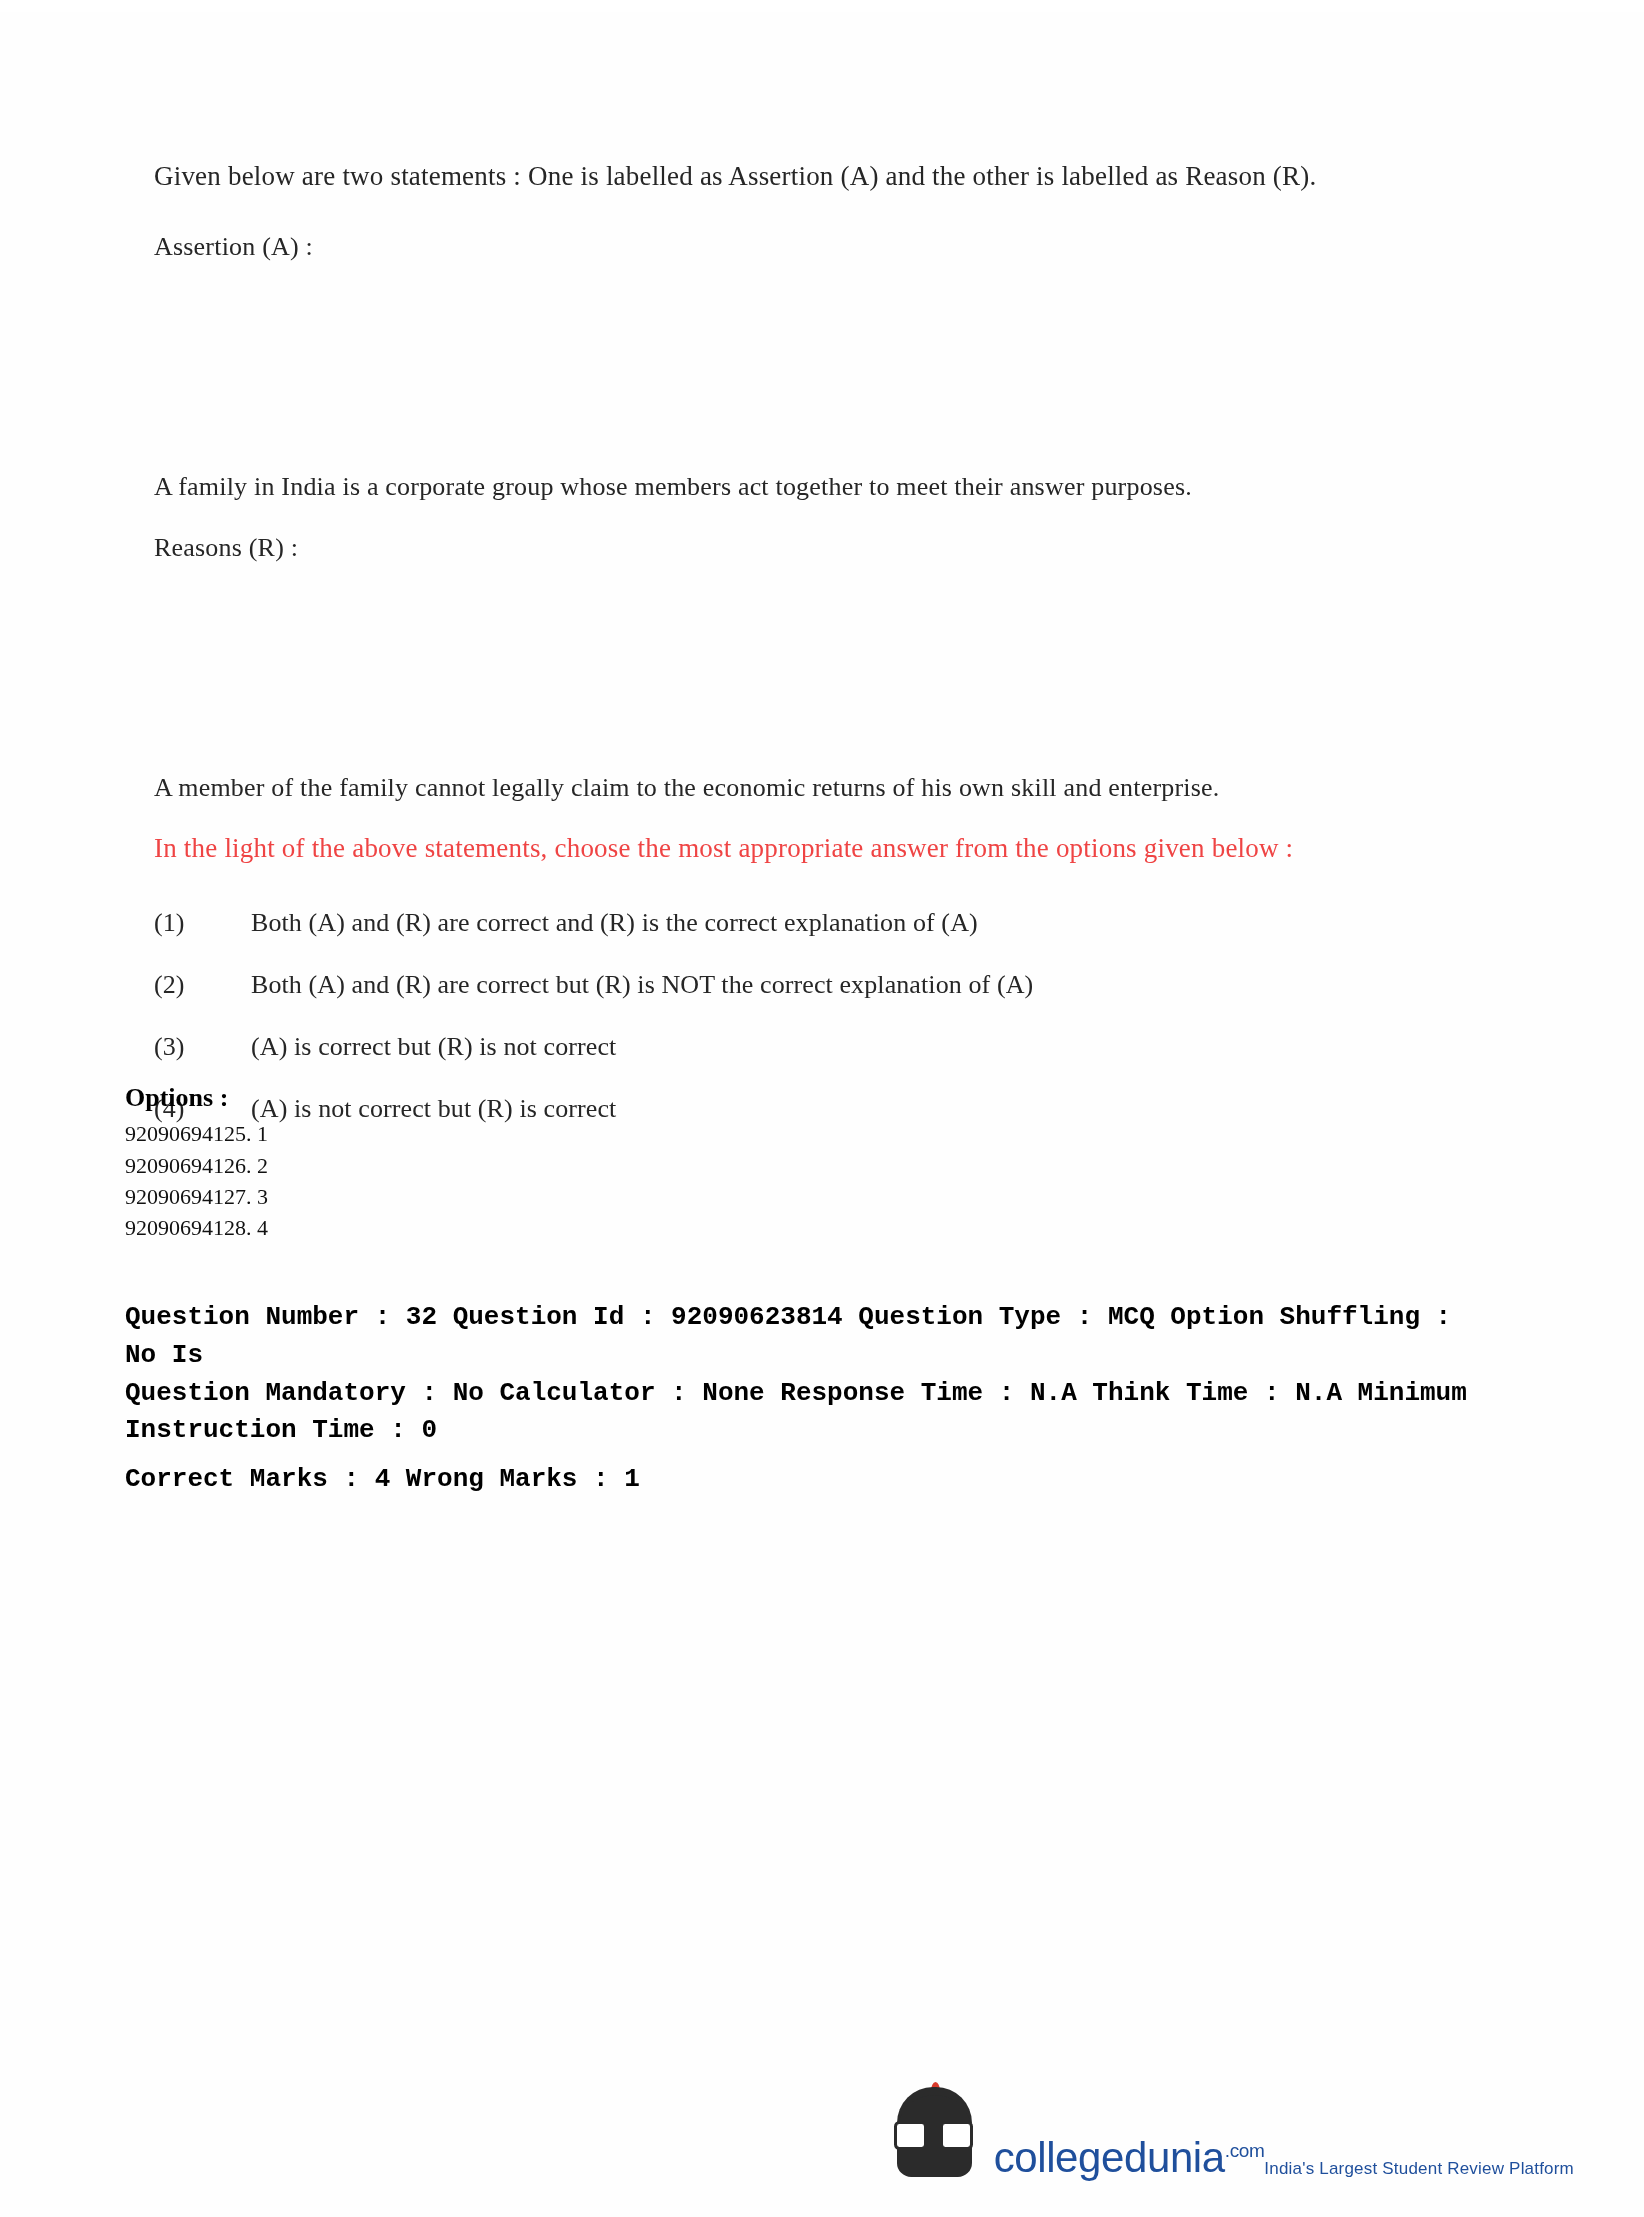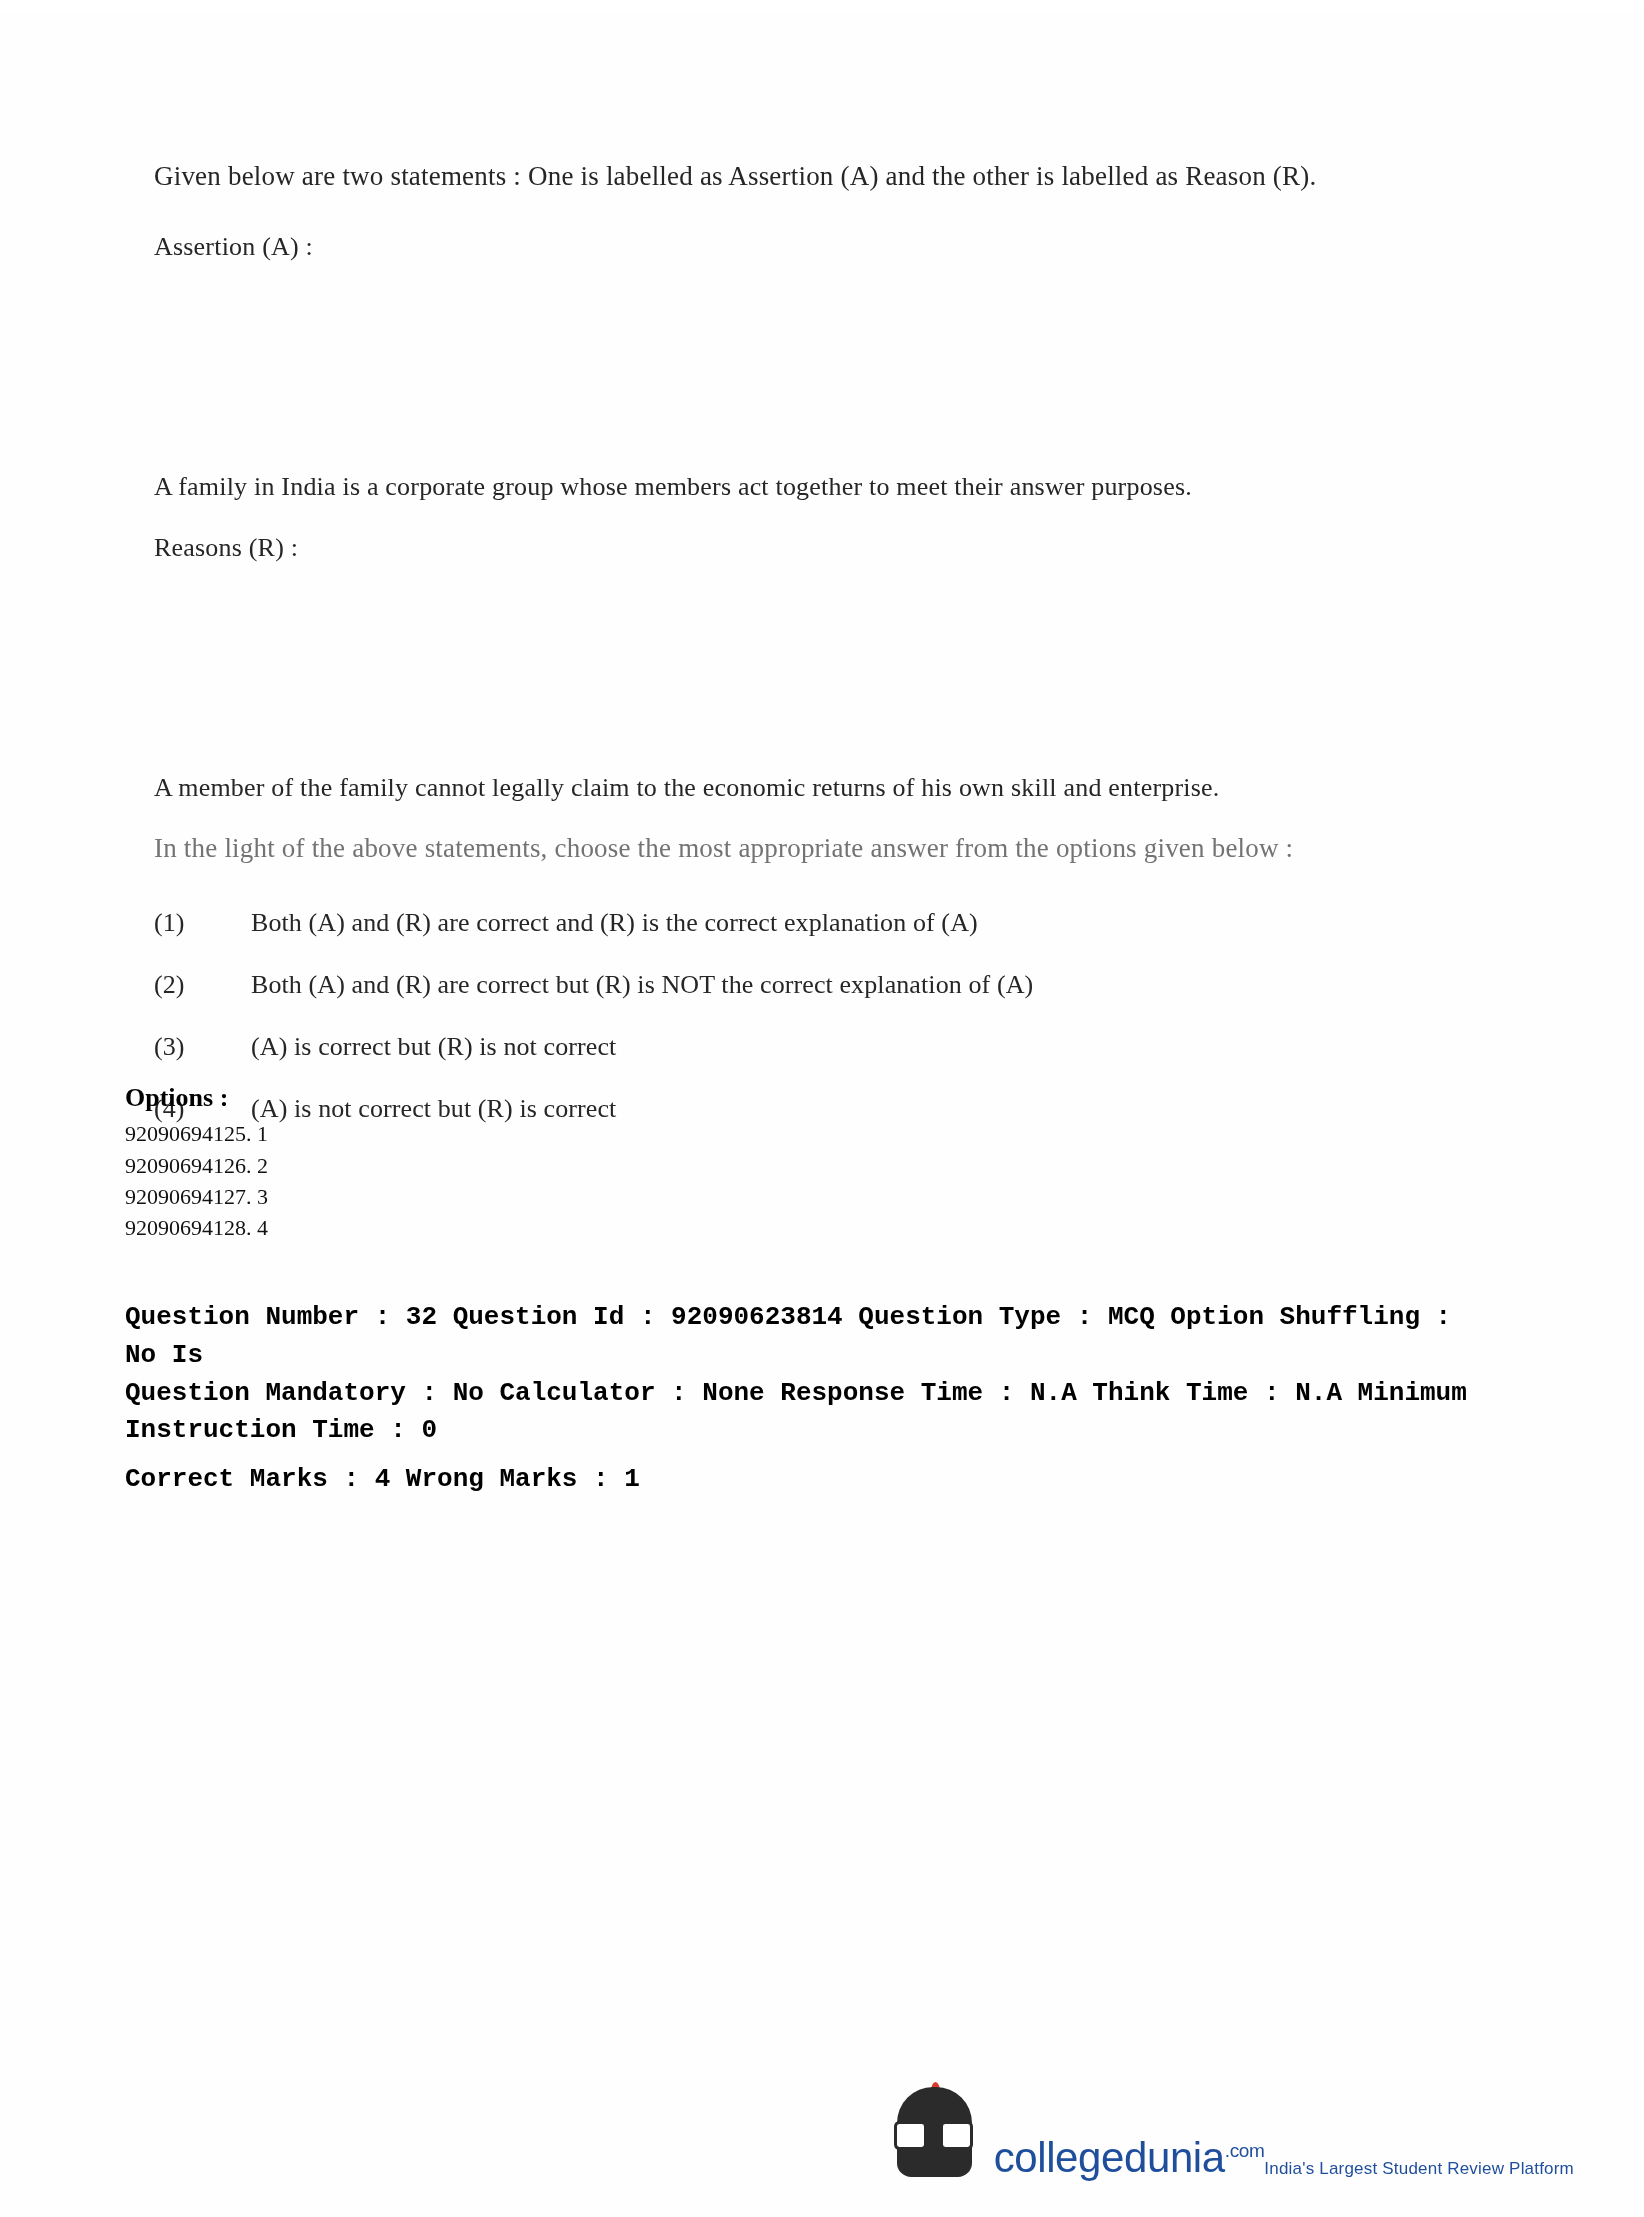--- a/index.html
+++ b/index.html
@@ -55,21 +55,21 @@
     font-size: 26px;
     line-height: 1.58;
     color: #262626;
     text-align: left;
     letter-spacing: 0.2px;
   }
   .lead {
     font-size: 27px;
     line-height: 1.62;
     text-align: justify;
-    color: #737373;
+    color: #ef4444;
     letter-spacing: 0.2px;
     margin-top: 18px;
     margin-bottom: 32px;
   }
   .opt-row {
     display: flex;
     align-items: flex-start;
     margin-bottom: 23px;
   }
   .opt-num {

